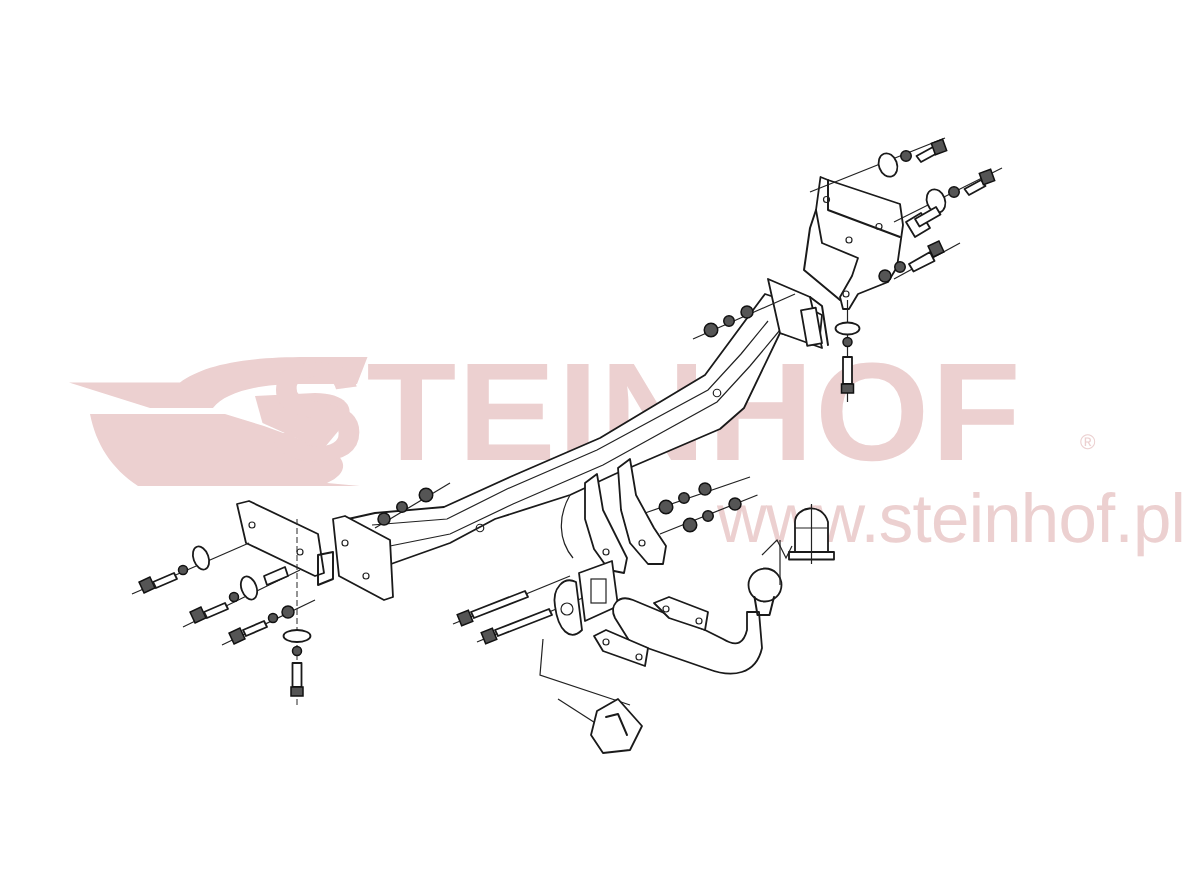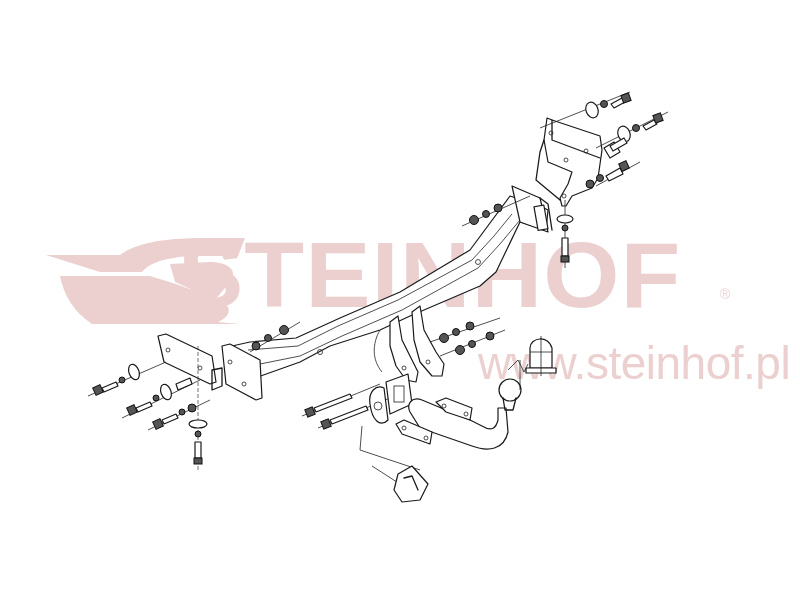--- a/index.html
+++ b/index.html
@@ -4,21 +4,21 @@
   <style>
     html, body { margin: 0; padding: 0; background: #ffffff; }
     body { width: 800px; height: 594px; overflow: hidden; position: relative; font-family: "Liberation Sans", sans-serif; }
     .stage { position: absolute; left: 0; top: 0; width: 800px; height: 594px; }
     .wm-text {
       position: absolute; color: #ecd0d0; font-family: "Liberation Sans", sans-serif; font-weight: bold;
       white-space: nowrap; line-height: 1;
     }
     .wm-brand { left: 178px; top: 228px; font-size: 98px; letter-spacing: 1px; transform: scaleY(0.95); transform-origin: left top; }
     .wm-reg { left: 720px; top: 287px; font-size: 14px; font-weight: normal; }
-    .wm-url { left: 478px; top: 340px; font-size: 46px; font-weight: normal; letter-spacing: -0.5px; }
+    .wm-url { left: 478px; top: 322px; font-size: 46px; font-weight: normal; letter-spacing: -0.5px; }
     svg.drawing { position: absolute; left: 0; top: 0; }
     .ln { fill: none; stroke: #1a1a1a; stroke-width: 1.3; stroke-linejoin: round; stroke-linecap: round; }
     .thin { fill: none; stroke: #222; stroke-width: 0.8; }
     .dash { fill: none; stroke: #333; stroke-width: 0.7; stroke-dasharray: 4 2; }
     .part { fill: #fff; stroke: #1a1a1a; stroke-width: 1.2; stroke-linejoin: round; }
     .dark { fill: #555; stroke: #111; stroke-width: 1; }
   </style>
 </head>
 <body>
 

